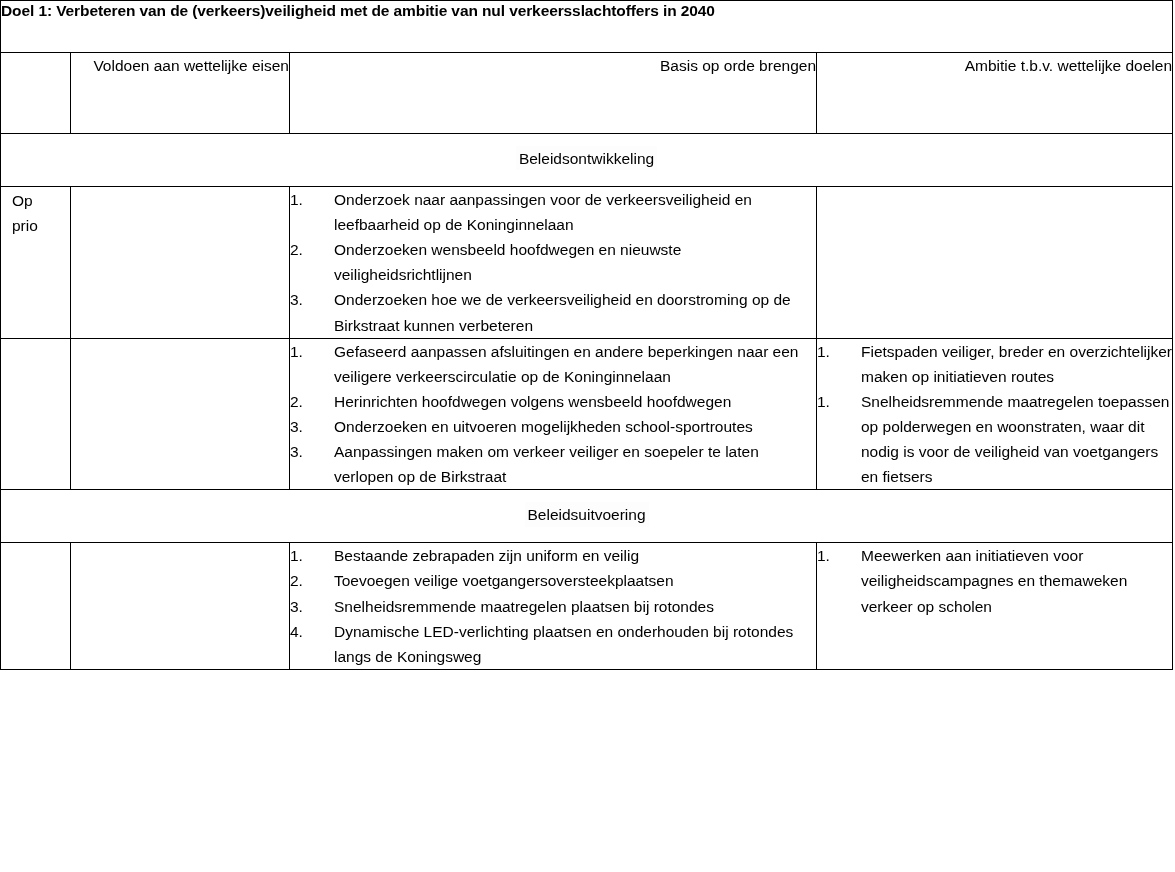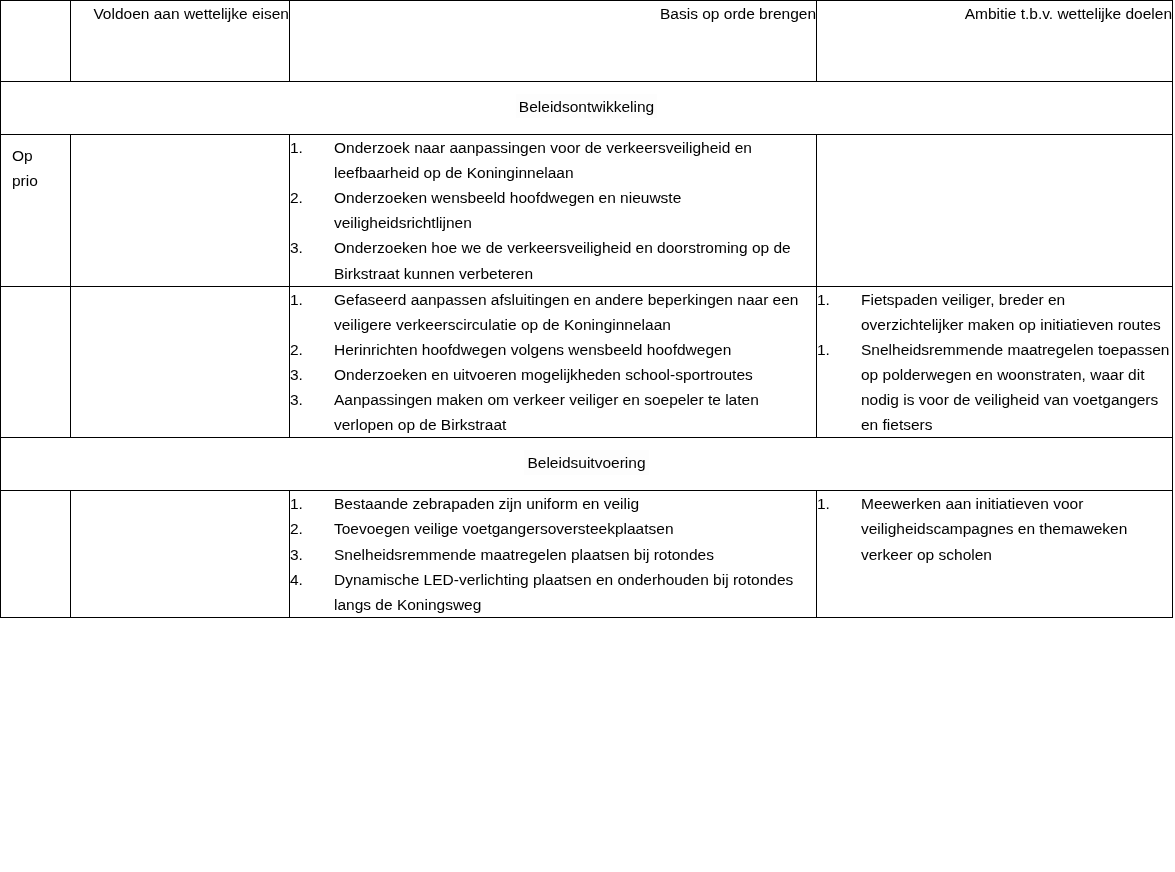--- a/index.html
+++ b/index.html
@@ -76,21 +76,21 @@
     background: #fdfdfd;
     padding: 1px 3px 0 3px;
     margin-top: 12px;
   }
 
   
   .body-cell {
     padding: 8px 10px 4px 11px;
   }
   .body-cell.narrow-label {
-    padding: 8px 8px 4px 11px;
+    padding: 1px 8px 4px 11px;
   }
   .plain-line {
     font-size: 15.5px;
     line-height: 1.62;
   }
 
   
   ol.numlist {
     list-style: none;
     margin: 0;
@@ -124,20 +124,25 @@
 
 <table class="doc-table">
   <colgroup>
     <col class="col-prio">
     <col class="col-wet">
     <col class="col-basis">
     <col class="col-ambi">
   </colgroup>
   <tbody>
 
+    <tr>
+      <td class="title-cell" colspan="4">
+        <div class="title-text">Doel 1: Verbeteren van de (verkeers)veiligheid met de ambitie van nul verkeersslachtoffers in 2040</div>
+      </td>
+    </tr>
 
     <tr>
       <td class="head-cell">
         <div class="head-text"></div>
       </td>
       <td class="head-cell">
         <div class="head-text">Voldoen aan wettelijke eisen</div>
       </td>
       <td class="head-cell">
         <div class="head-text">Basis op orde brengen</div>

